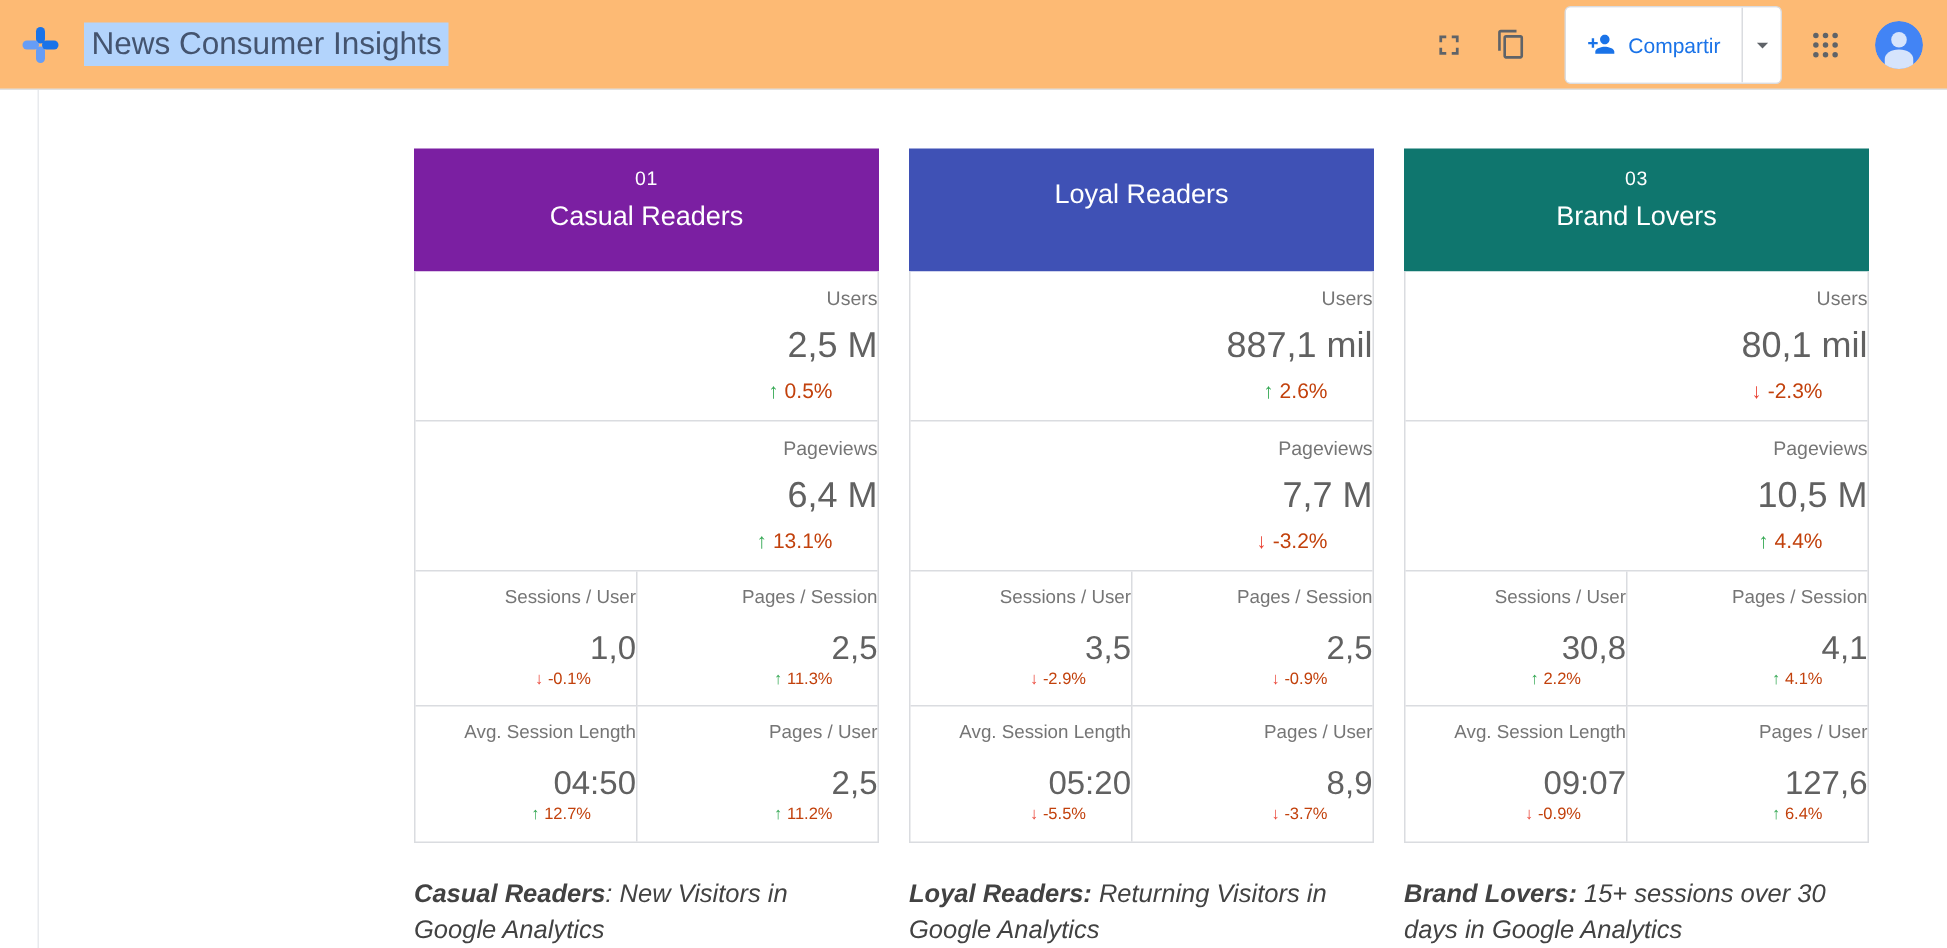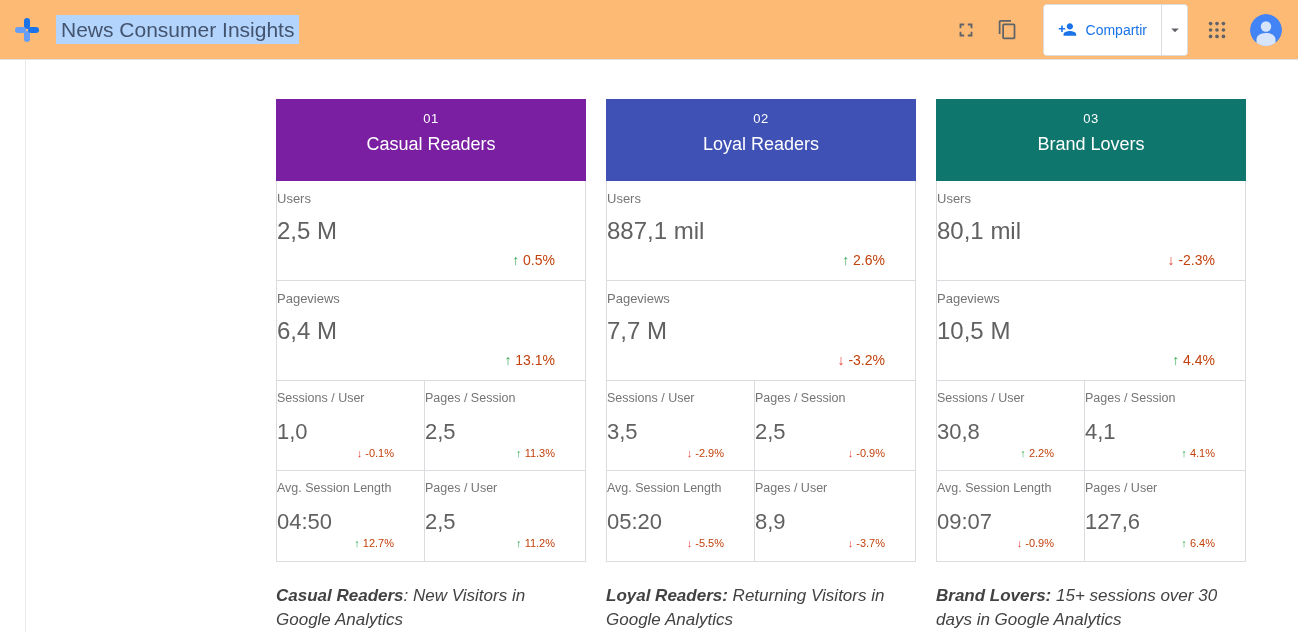--- a/index.html
+++ b/index.html
@@ -29,21 +29,21 @@
 
   .card { position:absolute; top:39px; width:310px; }
   .card-1 { left:250px; } .card-2 { left:580px; } .card-3 { left:910px; }
 
   .card-head { height:82px; text-align:center; color:#fff; padding-top:12px; }
   .card-num  { font-size:13px; letter-spacing:.5px; }
   .card-title{ font-size:18px; font-weight:400; margin-top:8px; }
 
   .card-body { border:1px solid #dadce0; border-top:none; background:#fff; }
 
-  .cell { display:flex; flex-direction:column; align-items:flex-start; }
+  .cell { display:flex; flex-direction:column; align-items:flex-end; }
   .cell.big { height:100px; padding-top:10px; border-bottom:1px solid #dadce0; }
   .m-label { font-size:13px; color:#757575; }
   .cell.big .m-value { font-size:24px; line-height:40px; color:#616161; margin-top:5px; }
   .delta { align-self:flex-end; margin-right:30px; margin-top:1px; font-size:14px; white-space:nowrap; }
   .arrow { font-weight:700; }
   .pct { color:#c2410c; }
   .delta[data-dir="up"]   .arrow { color:#34a853; }
   .delta[data-dir="down"] .arrow { color:#ea4335; }
 
   .row { display:grid; grid-template-columns:148px 1fr; }
@@ -195,21 +195,20 @@
             <span class="pct">11.2%</span>
           </div>
         </div>
       </div>
     </div>
     <p class="note"><b>Casual Readers</b><span>: New Visitors in Google Analytics</span></p>
   </section>
 
   <section class="card card-2">
     <div class="card-head" style="background: rgb(63, 81, 181);">
-      <div class="card-num">02</div>
       <div class="card-title">Loyal Readers</div>
     </div>
     <div class="card-body">
       <div class="cell big">
         <div class="m-label">Users</div>
         <div class="m-value">887,1 mil</div>
         <div class="delta" data-dir="up">
           <span class="arrow">↑</span>
           <span class="pct">2.6%</span>
         </div>

